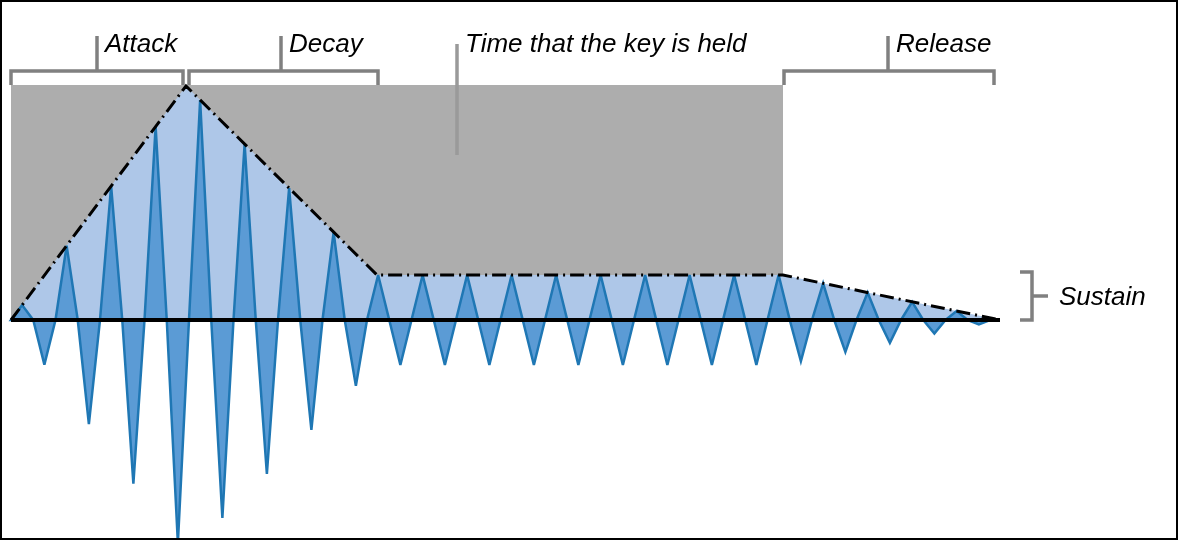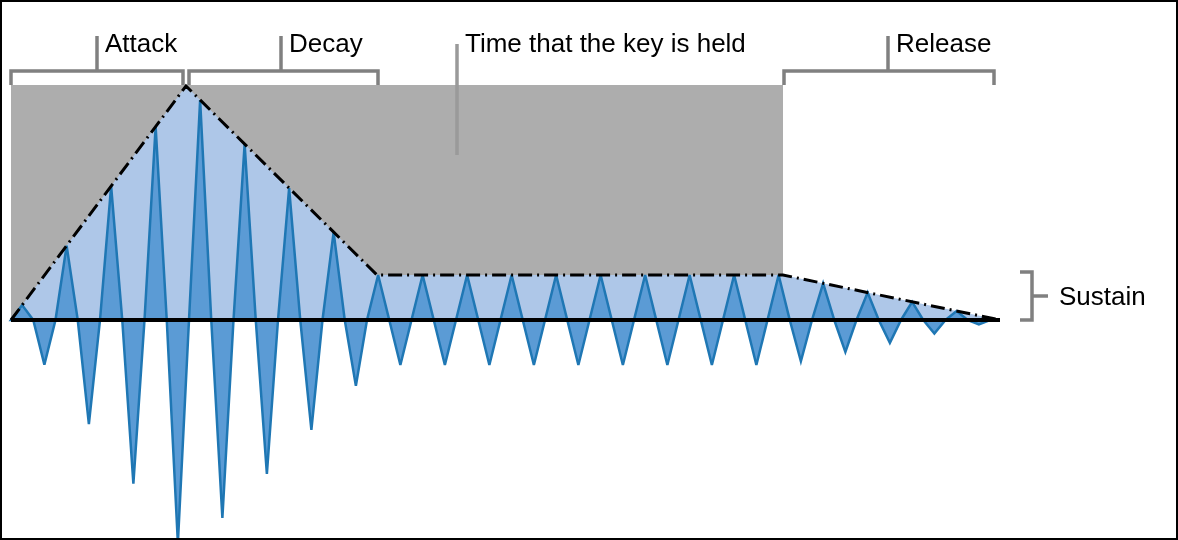--- a/index.html
+++ b/index.html
@@ -9,20 +9,21 @@
   }
   body {
     font-family: "Liberation Sans", sans-serif;
   }
   #page {
     position: relative;
     width: 1178px;
     height: 540px;
     background: #22c55e;
     overflow: hidden;
+    font-style: italic;
   }
   #figure-svg {
     position: absolute;
     left: 0;
     top: 0;
     width: 1178px;
     height: 540px;
     display: block;
   }
   .env-label {

